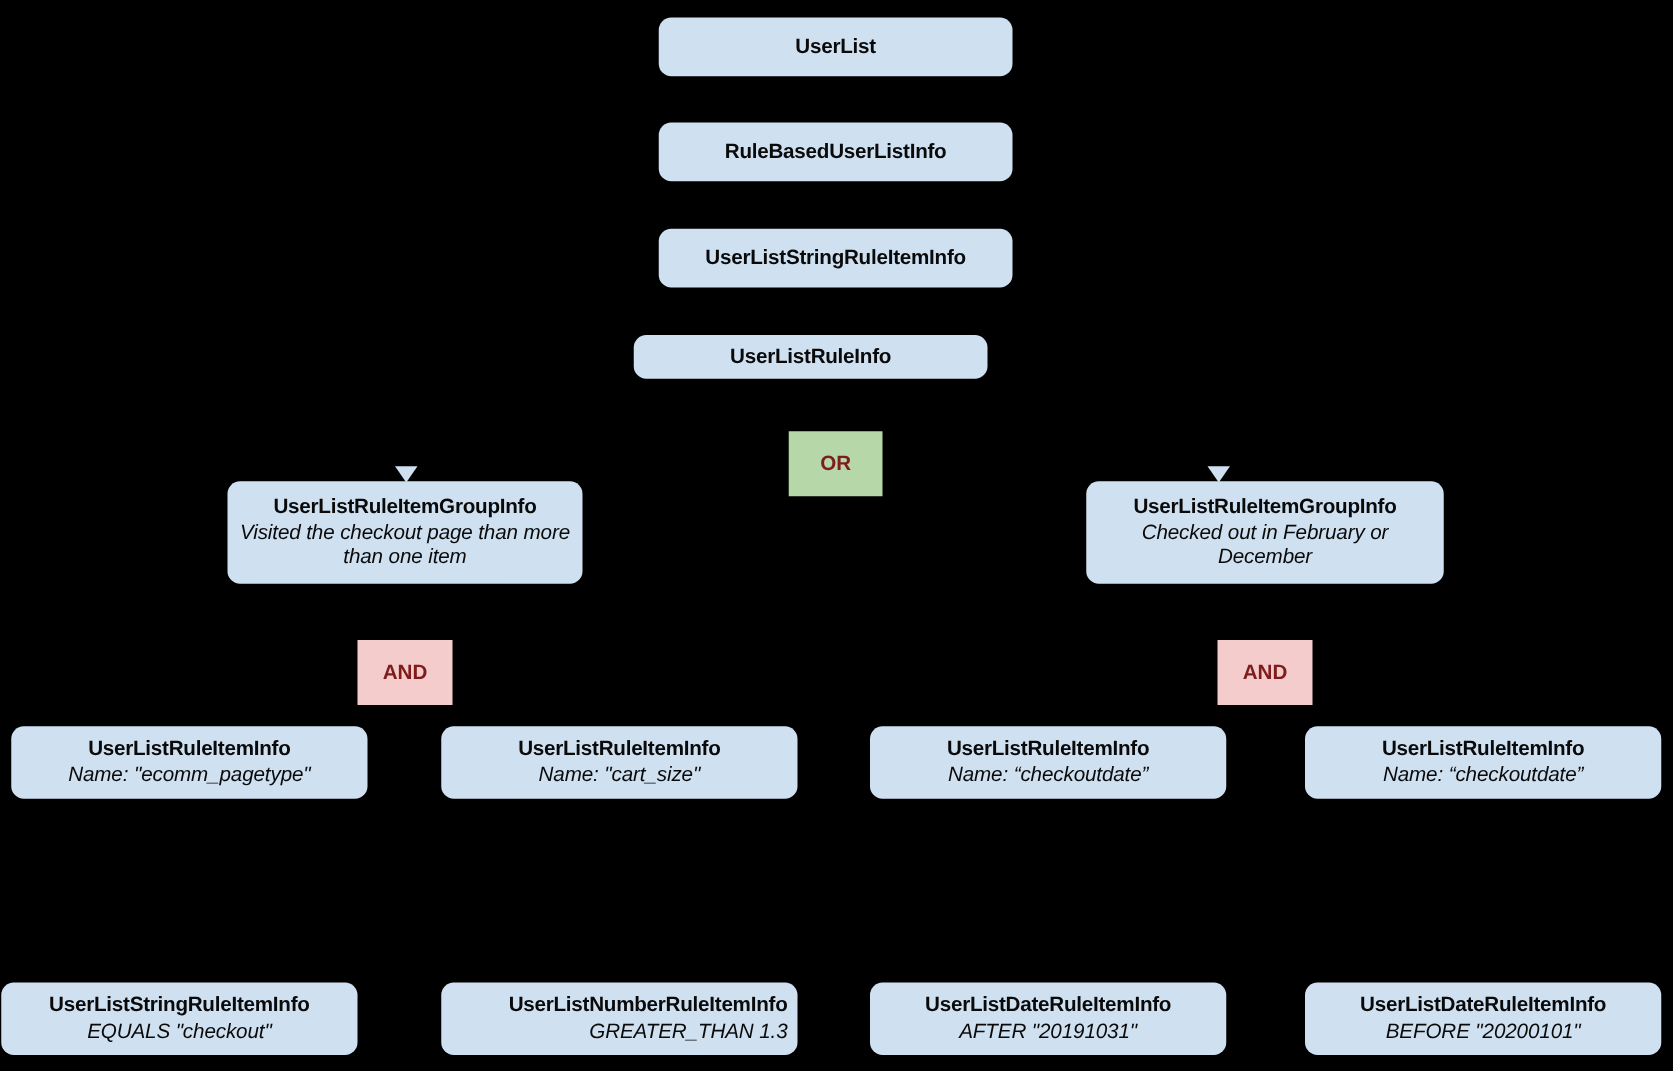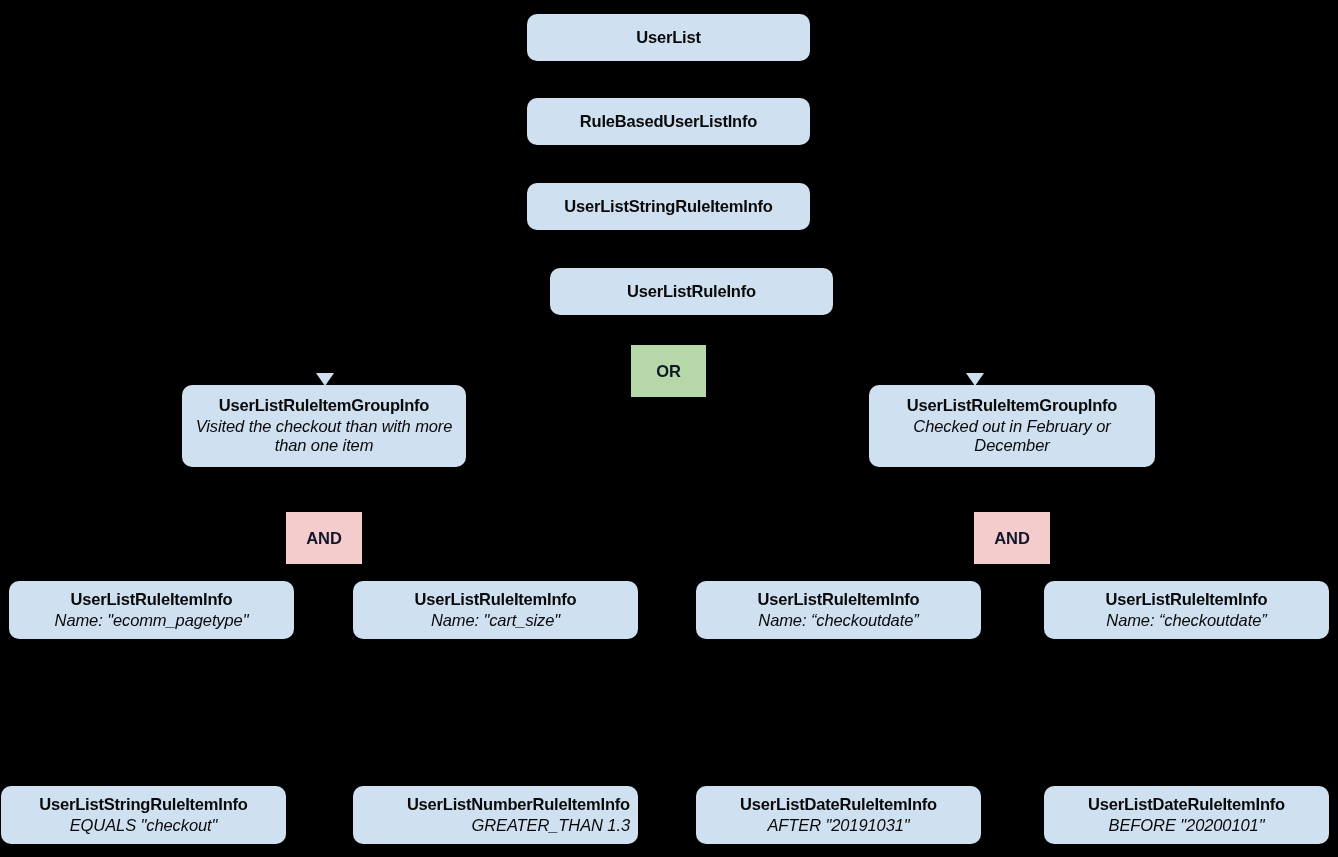--- a/index.html
+++ b/index.html
@@ -49,21 +49,21 @@
     letter-spacing: -0.1px;
     margin-top: 1px;
   }
   .op {
     position: absolute;
     box-sizing: border-box;
     border-radius: 0;
     display: flex;
     align-items: center;
     justify-content: center;
-    color: #0f172a;
+    color: #7f1d1d;
     font-weight: bold;
     font-size: 16.5px;
     letter-spacing: 0px;
   }
   .op-or { background: #b6d7a8; }
   .op-and { background: #f4cccc; }
 
   
   .arrowhead {
     position: absolute;
@@ -84,34 +84,34 @@
   </div>
 
   <div class="node" style="left:527px; top:14px; width:283px; height:47px;">
     <span class="title">UserList</span>
   </div>
 
   <div class="node" style="left:527px; top:183px; width:283px; height:47px;">
     <span class="title">UserListStringRuleItemInfo</span>
   </div>
 
-  <div class="node" style="left:550px; top:268px; width:283px; height:47px;">
+  <div class="node" style="left:507px; top:268px; width:283px; height:35px;">
     <span class="title">UserListRuleInfo</span>
   </div>
 
   <div class="op op-or" style="left:631px; top:345px; width:75px; height:52px;">
     <span>OR</span>
   </div>
 
   <div class="arrowhead" style="left:316px; top:373px;"></div>
   <div class="arrowhead" style="left:966px; top:373px;"></div>
 
   <div class="node" style="left:182px; top:385px; width:284px; height:82px;">
     <span class="title">UserListRuleItemGroupInfo</span>
-    <span class="sub">Visited the checkout than with more than one item</span>
+    <span class="sub">Visited the checkout page than more than one item</span>
   </div>
 
   <div class="node" style="left:869px; top:385px; width:286px; height:82px;">
     <span class="title">UserListRuleItemGroupInfo</span>
     <span class="sub">Checked out in February or December</span>
   </div>
 
   <div class="op op-and" style="left:286px; top:512px; width:76px; height:52px;">
     <span>AND</span>
   </div>

